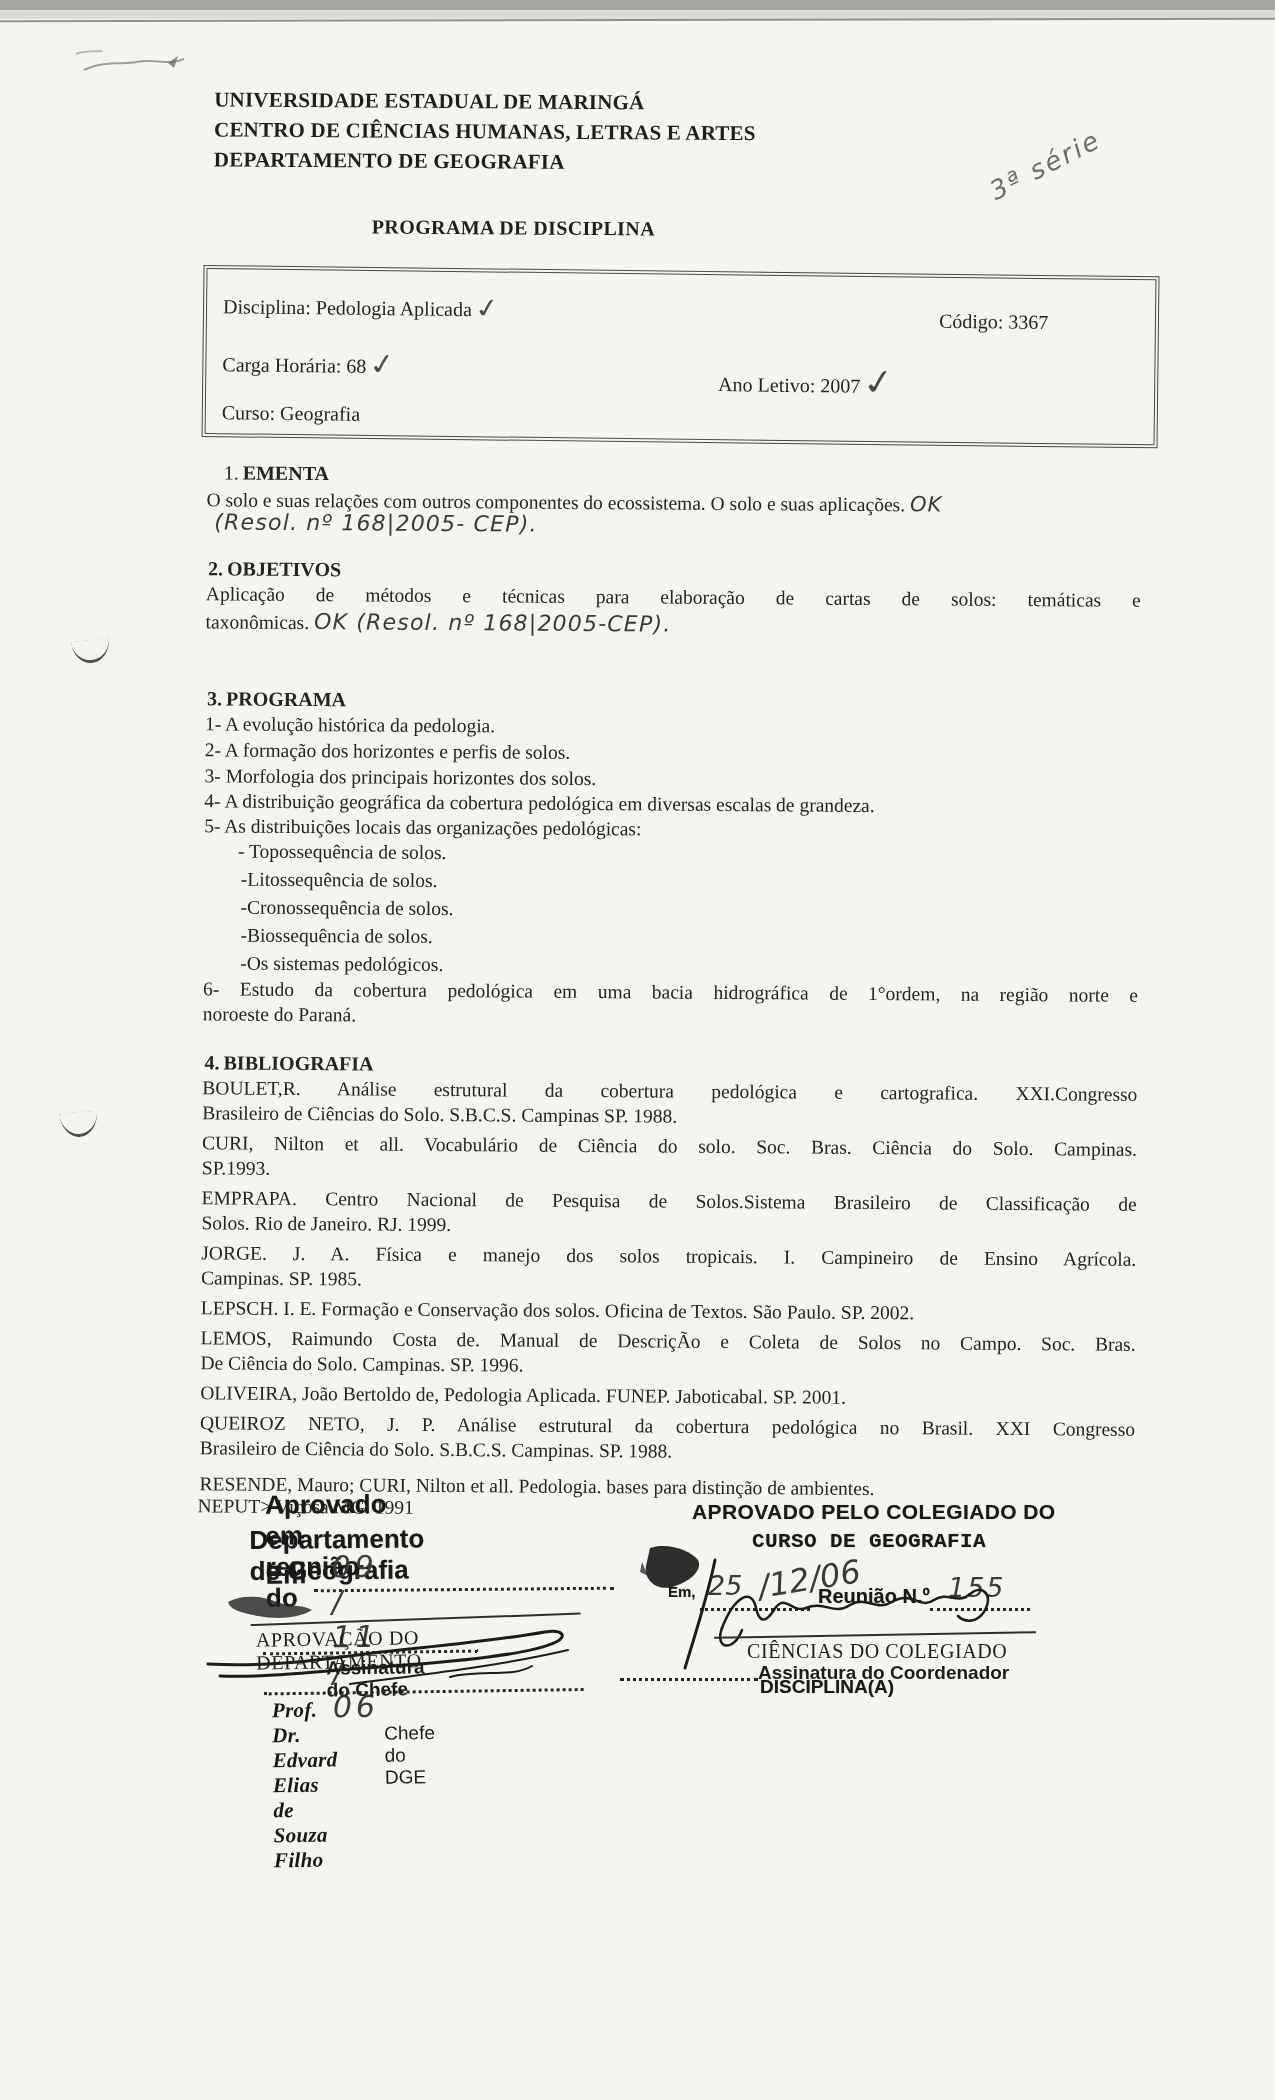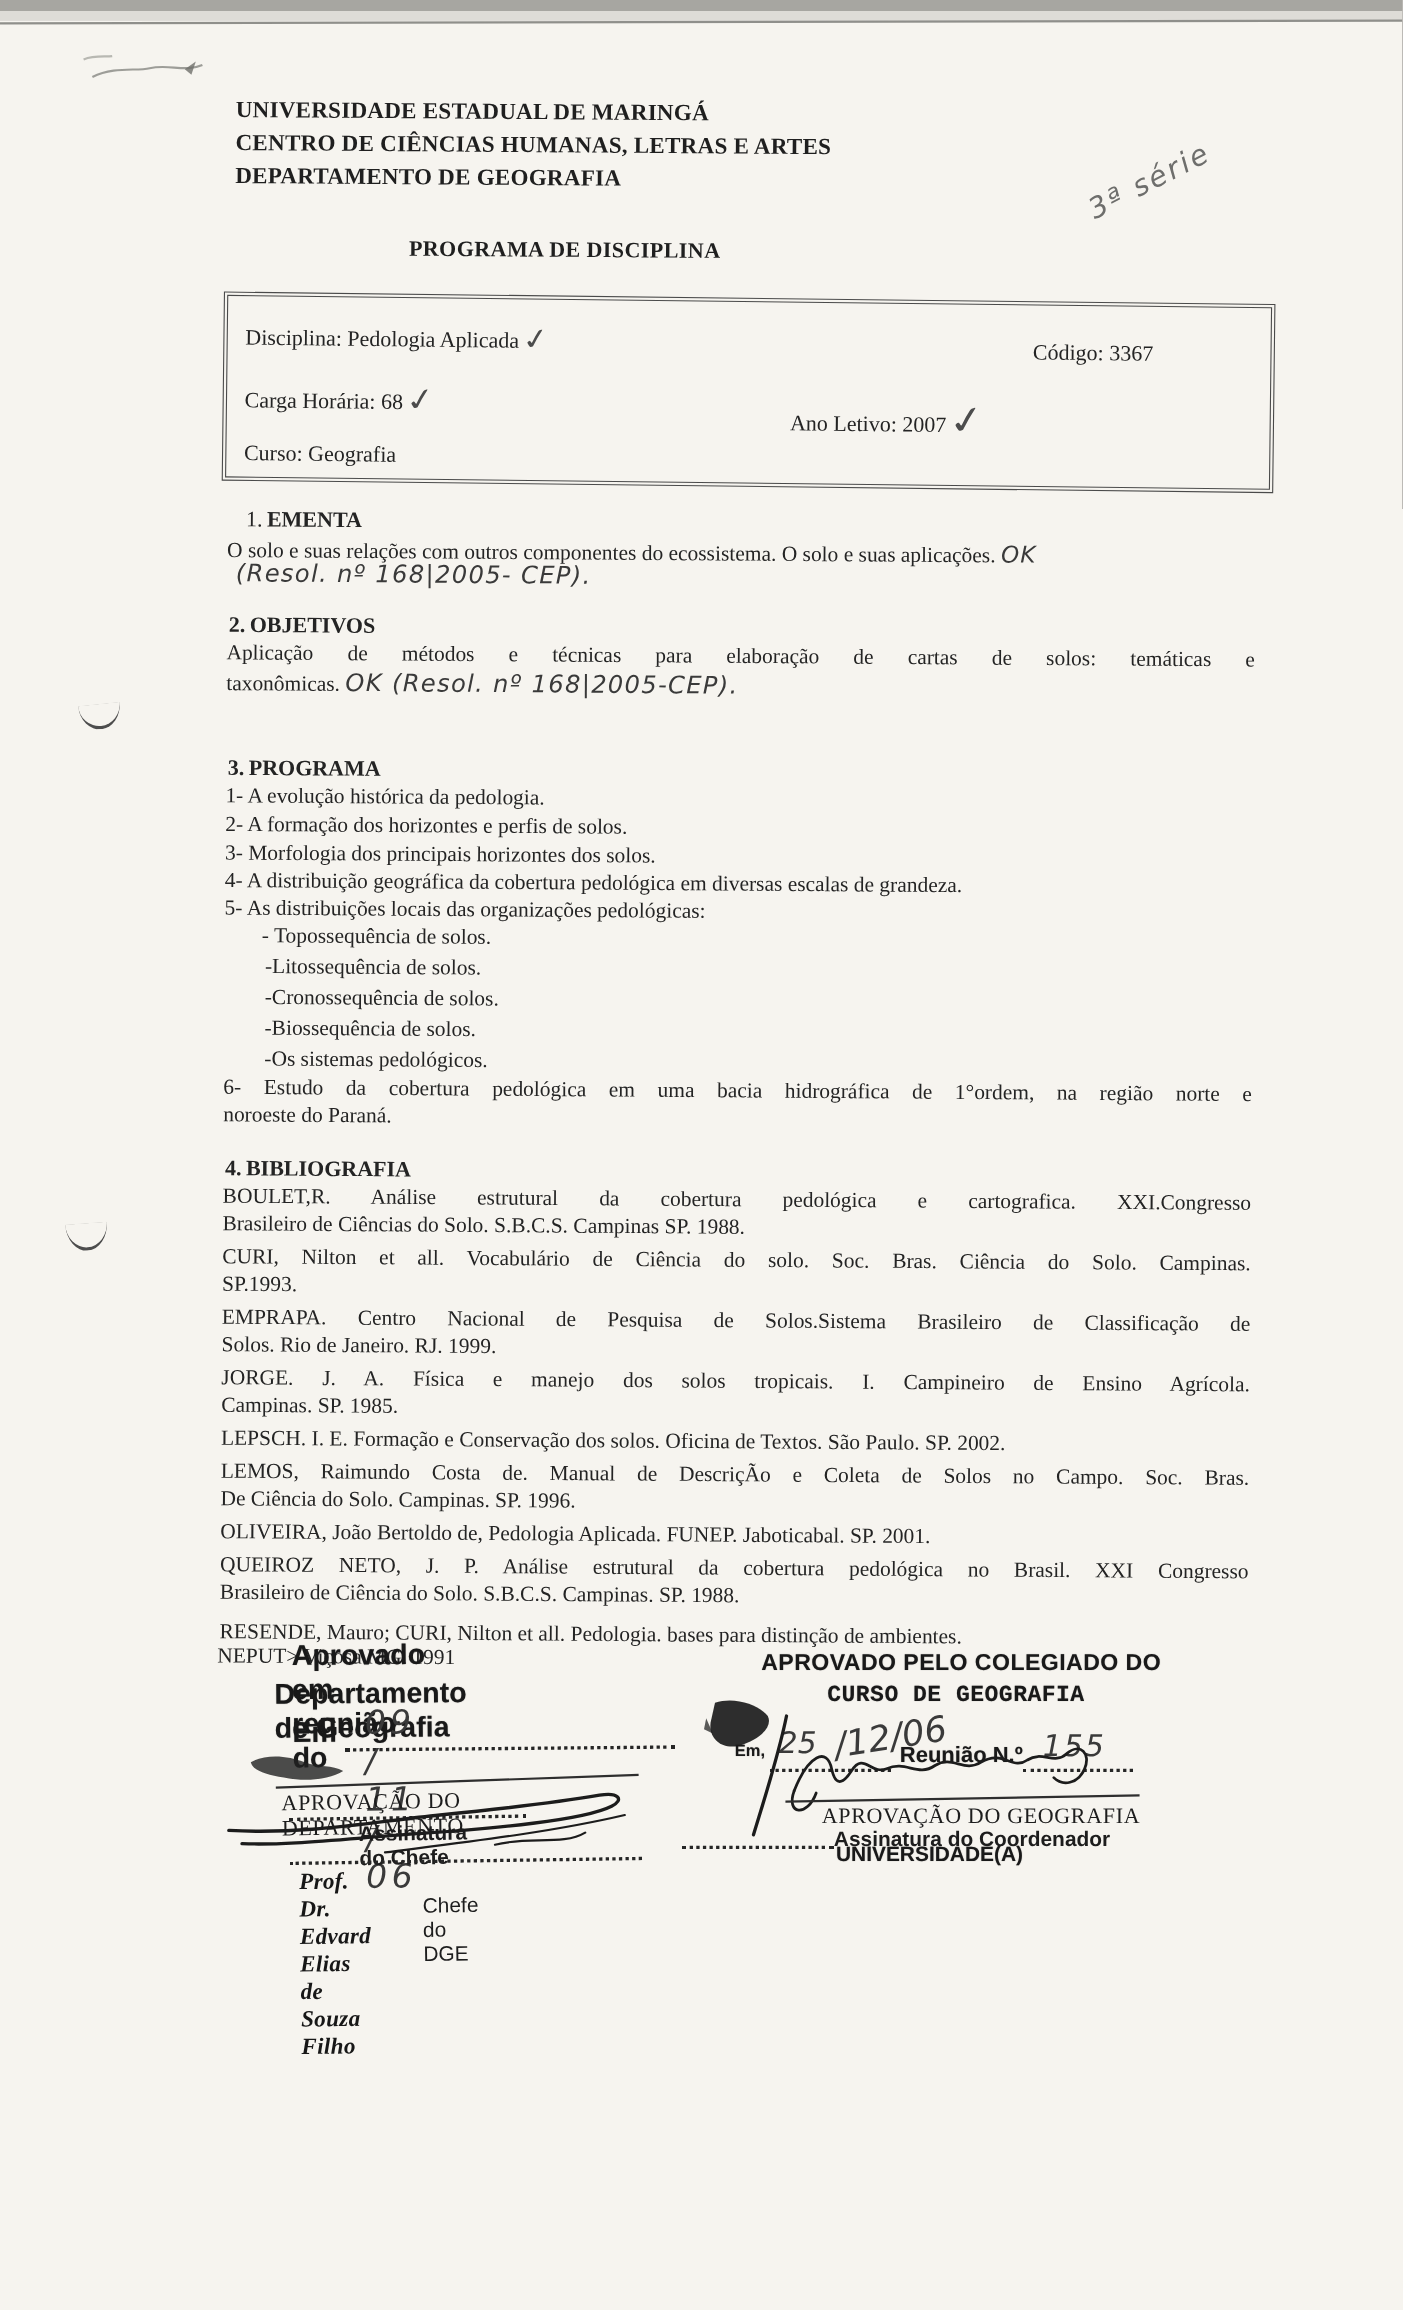--- a/index.html
+++ b/index.html
@@ -166,24 +166,24 @@
 
   <svg class="abs" style="left:640px;top:1550px;" width="400" height="130" viewBox="0 0 400 130">
     <g stroke="#1c1c1c" fill="none" stroke-linecap="round">
       <path d="M75,10 C68,45 55,85 45,118" stroke-width="3"></path>
       <path d="M82,78 C95,45 112,38 116,58 C119,72 125,74 134,60 C145,42 152,64 166,58 C184,50 194,66 210,55 C226,45 236,62 252,52 C272,40 280,60 294,50 C308,41 318,55 330,44 C342,34 352,44 346,58 C340,72 326,74 318,66" stroke-width="2.5"></path>
       <path d="M82,78 C74,100 94,102 102,80" stroke-width="2.5"></path>
     </g>
   </svg>
 
   <div class="abs sline" style="left:714px;top:1634px;width:322px;transform:rotate(-1deg);"></div>
-  <div class="abs serif-cap" style="left:747px;top:1640px;">APROVAÇÃO DO GEOGRAFIA</div>
+  <div class="abs serif-cap" style="left:747px;top:1640px;">CIÊNCIAS DO COLEGIADO</div>
   <div class="abs dots" style="left:620px;top:1678px;width:138px;"></div>
   <div class="abs sans-small" style="left:758px;top:1662px;font-weight:700;">Assinatura do Coordenador</div>
-  <div class="abs stamp" style="left:760px;top:1676px;font-size:19px;">UNIVERSIDADE(A)</div>
+  <div class="abs stamp" style="left:760px;top:1676px;font-size:19px;">DISCIPLINA(A)</div>
 
   <svg class="abs" style="left:222px;top:1590px;" width="95" height="35" viewBox="0 0 95 35">
     <path d="M6,12 C20,4 40,6 55,12 C68,17 80,14 90,20 C78,28 55,30 36,26 C20,23 8,20 6,12 Z" fill="#202020" opacity="0.8"></path>
   </svg>
   <div class="abs" style="left:0;top:0;transform:rotate(-0.8deg);">
     <div class="abs sline" style="left:228px;top:1624px;width:330px;transform:rotate(-1.2deg);"></div>
     <div class="abs dots" style="left:240px;top:1656px;width:215px;"></div>
     <div class="abs serif-cap" style="left:233px;top:1632px;">APROVAÇÃO DO DEPARTAMENTO</div>
     <div class="abs sans-small" style="left:303px;top:1662px;font-weight:700;">Assinatura do Chefe</div>
     <div class="abs dots" style="left:240px;top:1696px;width:320px;"></div>

